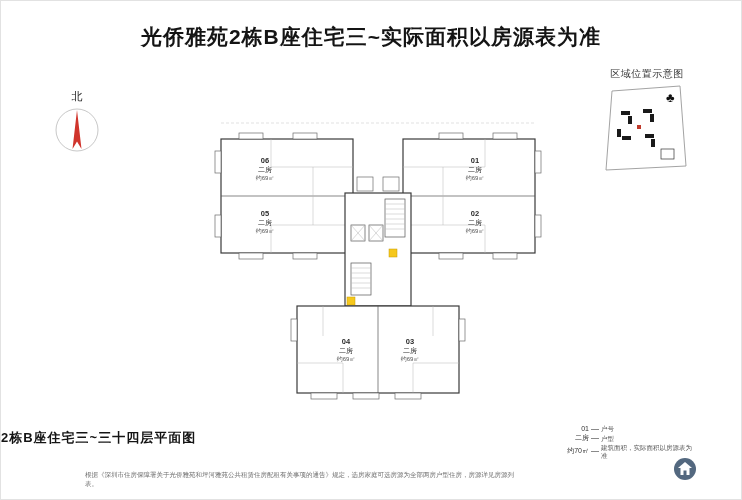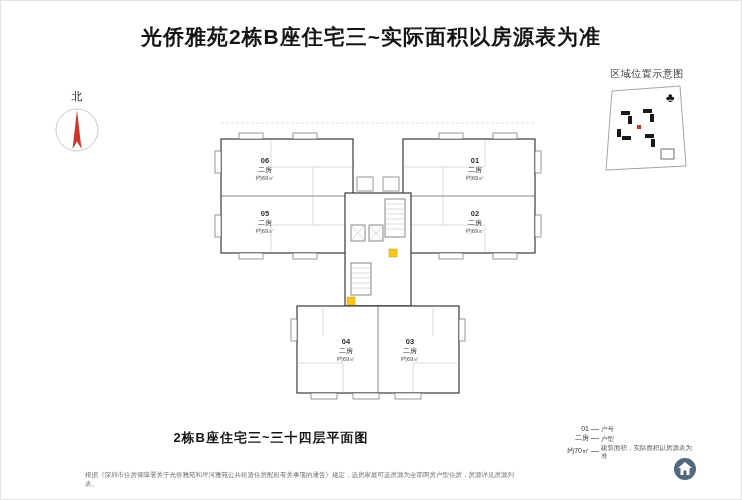--- a/index.html
+++ b/index.html
@@ -23,21 +23,21 @@
   .wall{fill:#ffffff;stroke:#3a3a3a;stroke-width:1.2;}
   .part{stroke:#555;stroke-width:0.7;fill:none;}
   .lite{stroke:#b5b5b5;stroke-width:0.5;fill:none;}
   .balc{fill:#ffffff;stroke:#6a6a6a;stroke-width:0.7;}
   .dim{stroke:#cfcfcf;stroke-width:0.6;stroke-dasharray:3,2;fill:none;}
   .hl{stroke:#c79a00;stroke-width:0.5;}
   .u-num{font-size:7.5px;fill:#2b2b2b;font-weight:bold;text-anchor:middle;}
   .u-type{font-size:7px;fill:#2b2b2b;text-anchor:middle;}
   .u-area{font-size:6px;fill:#555;text-anchor:middle;}
   
-  .caption{position:absolute;top:428px;left:0;width:540px;text-align:center;
+  .caption{position:absolute;top:428px;left:0;width:540px;
     font-size:13px;font-weight:bold;color:#141414;letter-spacing:1px;}
   
   .legend{position:absolute;left:556px;top:424px;width:140px;}
   .legend-row{display:grid;grid-template-columns:32px 12px auto;align-items:center;margin-bottom:1px;}
   .legend-value{font-size:7px;color:#333;text-align:right;line-height:1.2;}
   .legend-dash{height:0;border-top:1px solid #8a8a8a;margin:0 2px;}
   .legend-desc{font-size:6.5px;color:#555;line-height:1.2;}
   
   .note{position:absolute;left:84px;top:470px;width:436px;
     font-size:6.5px;color:#6e6e6e;line-height:1.35;}

